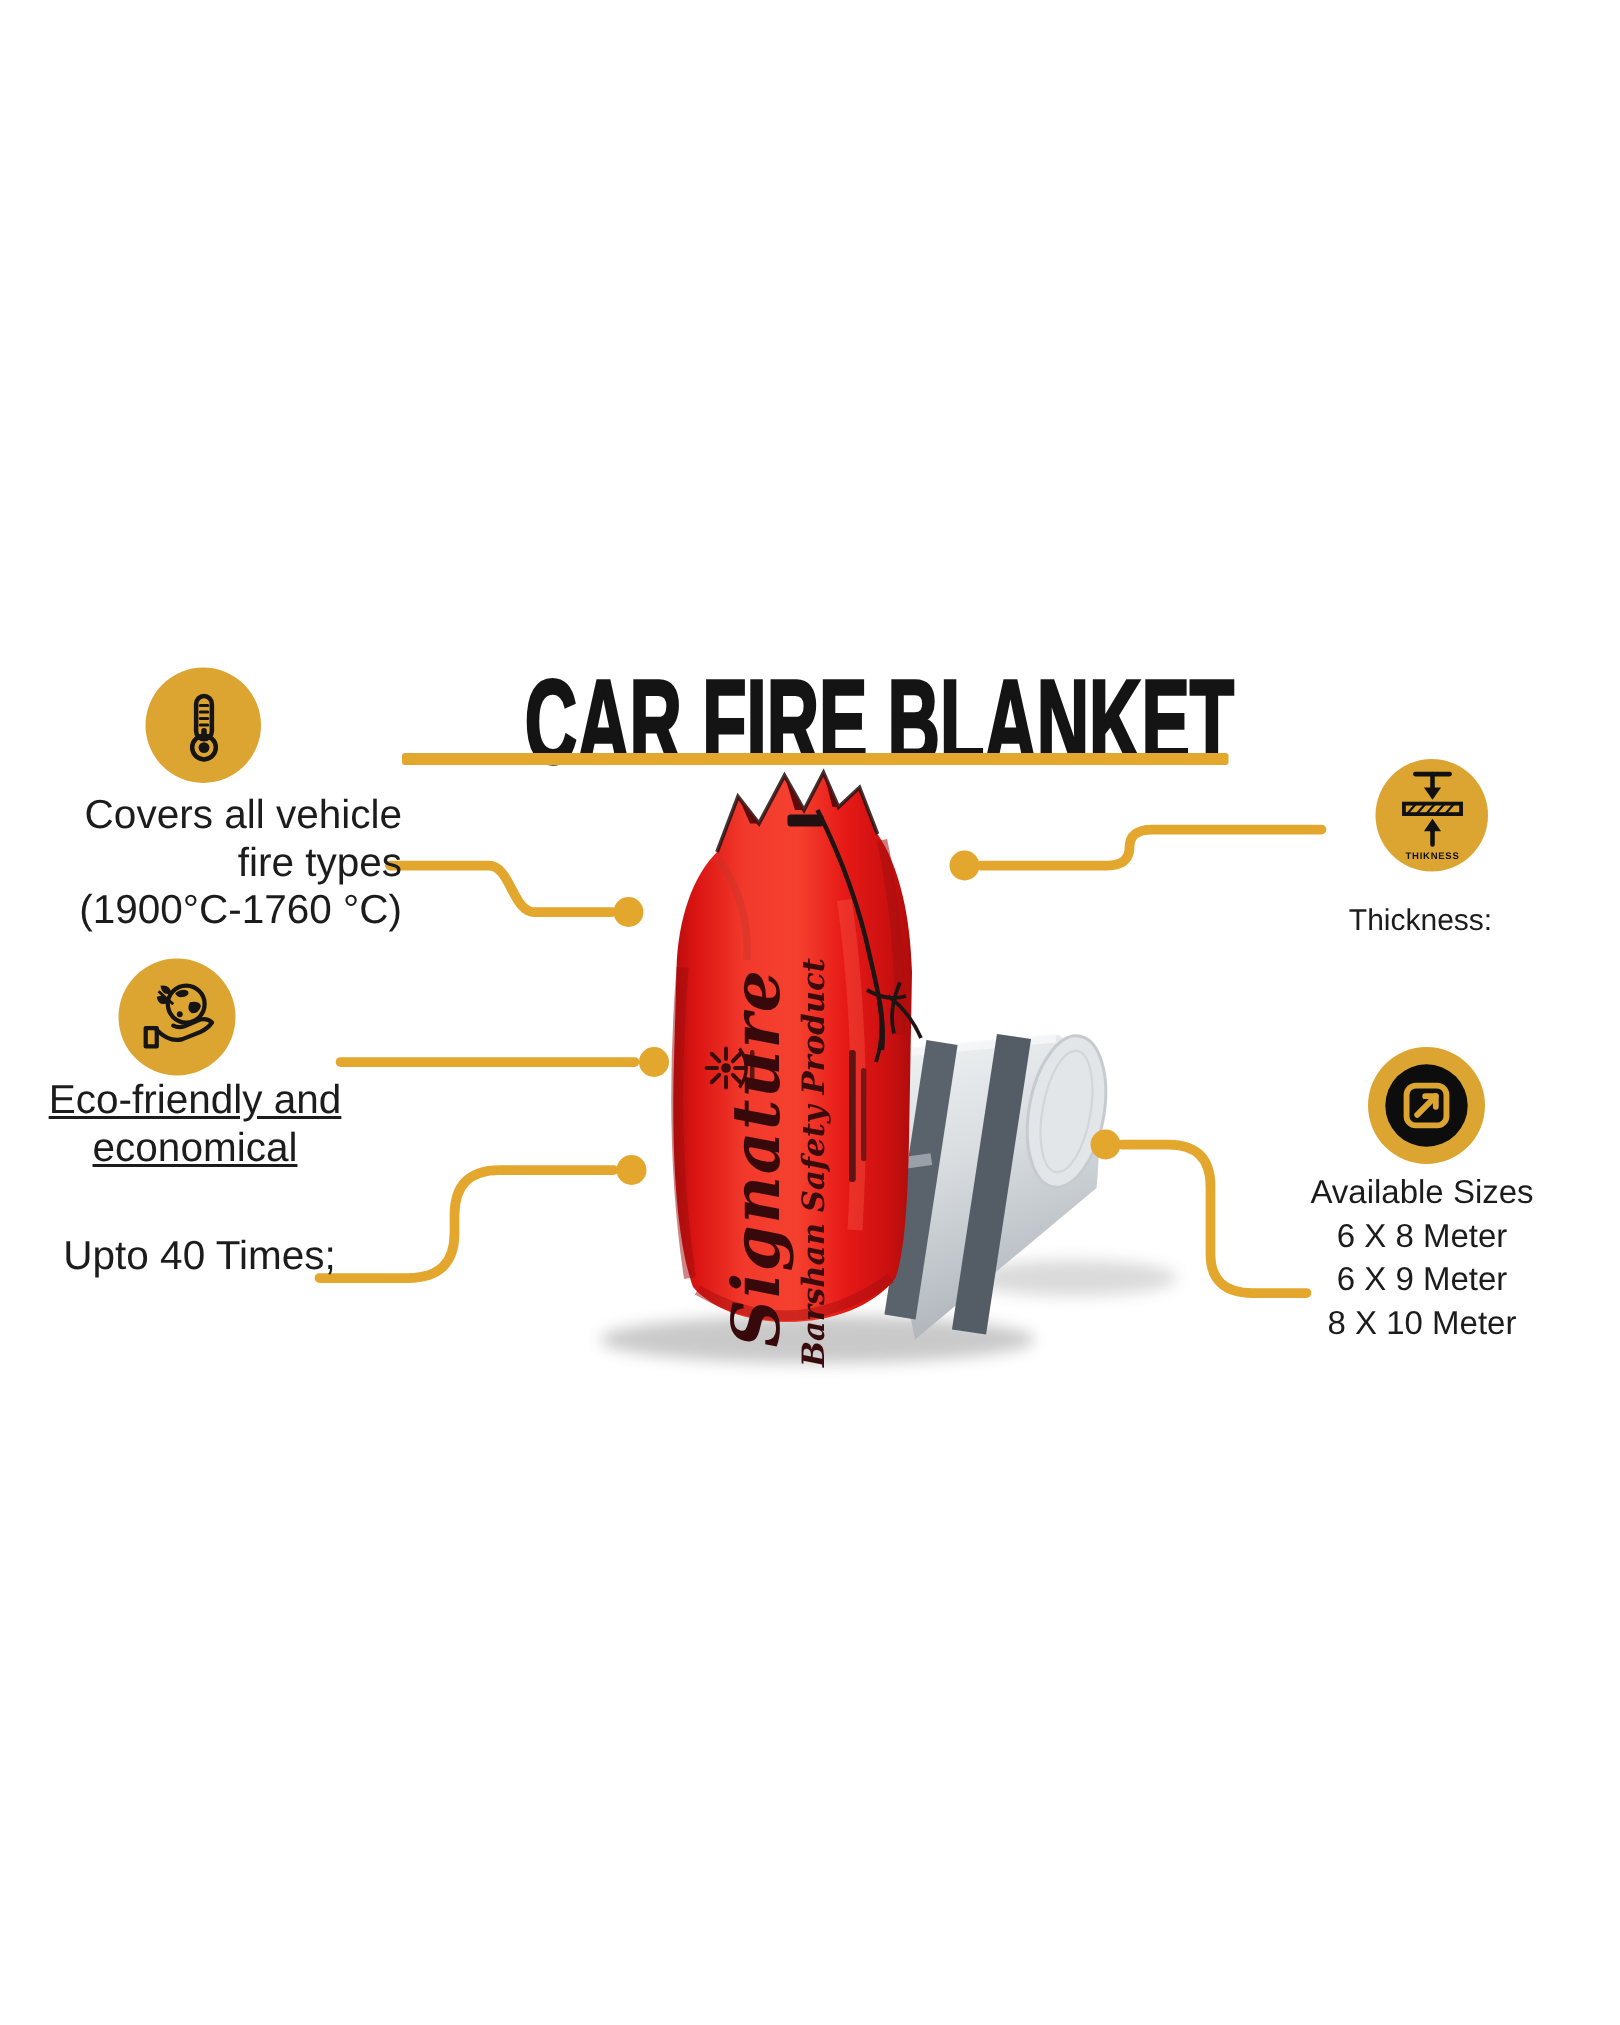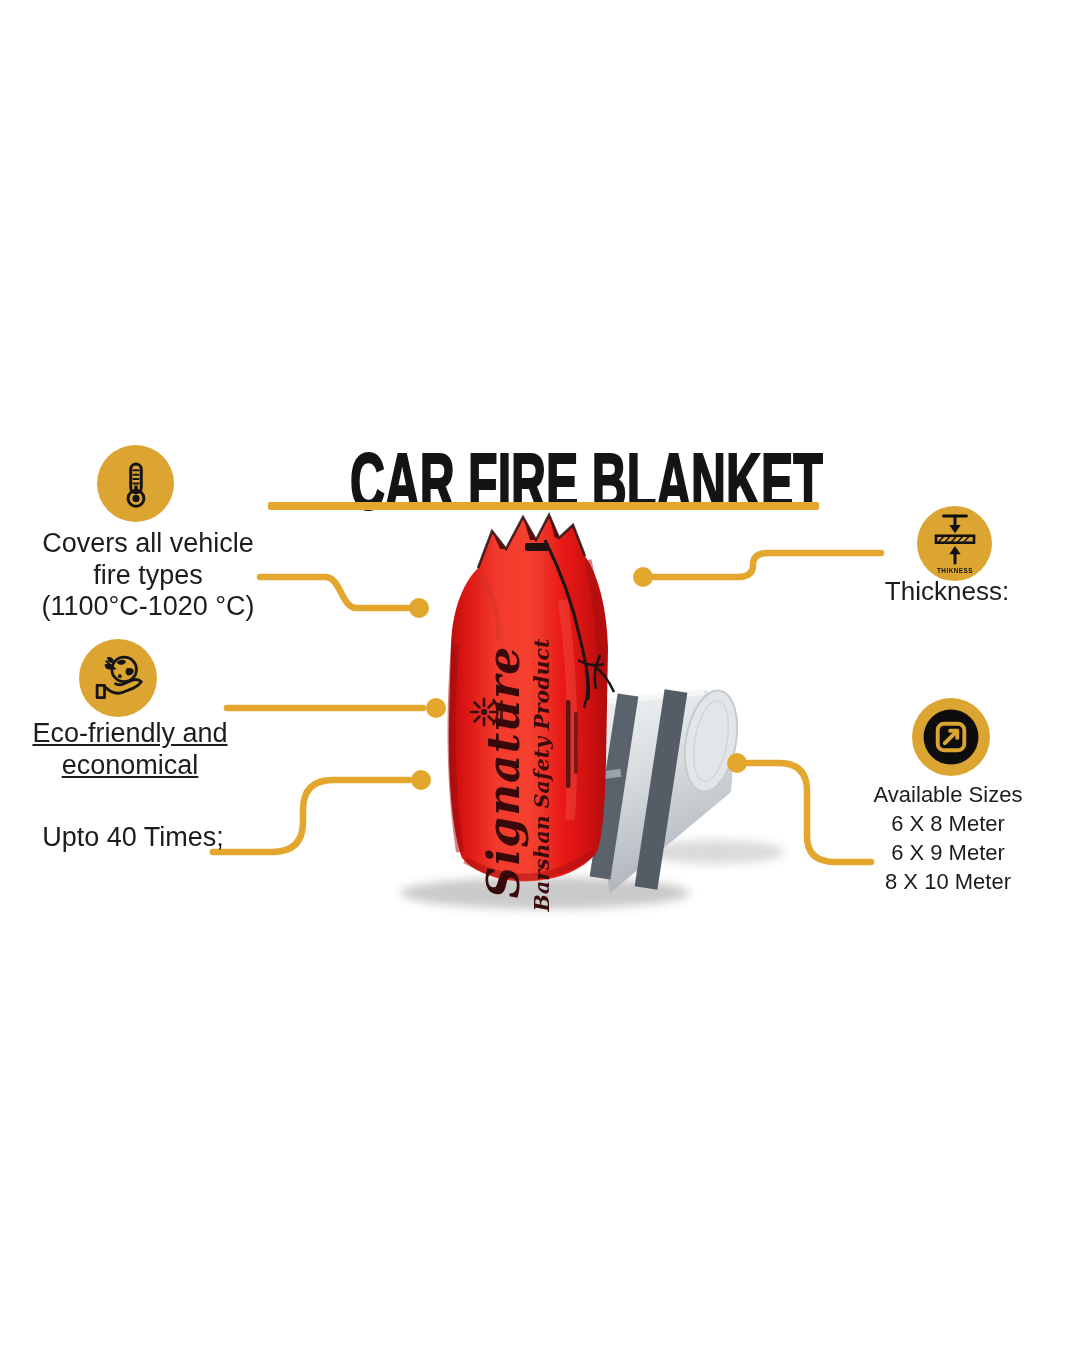--- a/index.html
+++ b/index.html
@@ -15,24 +15,24 @@
     -webkit-text-stroke:2.2px #141414;
     transform:scale(0.62,1.02);transform-origin:center;
   }
   .title-underline{position:absolute;left:268px;top:502px;width:551px;height:8px;background:#E3A72E;border-radius:2px;}
   .icon-circle{position:absolute;border-radius:50%;background:#DCA531;display:flex;align-items:center;justify-content:center;}
   .ic-therm{left:97px;top:445px;width:77px;height:77px;}
   .ic-eco{left:79px;top:639px;width:78px;height:78px;}
   .ic-thick{left:917px;top:506px;width:75px;height:75px;}
   .ic-sizes{left:912px;top:698px;width:78px;height:78px;}
   .t-block{position:absolute;text-align:center;font-size:27px;line-height:31.5px;color:#1c1c1c;}
-  .tb-fire{left:28px;top:528px;width:240px;}
+  .tb-fire{left:28px;top:528px;width:240px;text-align:right;}
   .tb-eco{left:20px;top:718px;width:220px;text-decoration:underline;}
   .tb-reuse{left:30px;top:822px;width:206px;}
-  .tb-thick{left:847px;top:576px;width:200px;font-size:26px;line-height:30.5px;}
+  .tb-thick{left:847px;top:599px;width:200px;font-size:20px;line-height:30.5px;}
   .tb-sizes{left:848px;top:780px;width:200px;font-size:22px;line-height:29px;}
   .t-line{white-space:nowrap;}
 </style>
 </head>
 <body>
 
 <div class="canvas">
 
   <svg class="art" viewBox="0 0 1080 1350" aria-hidden="true">
     <defs>
@@ -198,21 +198,21 @@
         <rect x="14.5" y="14.5" width="15" height="15" rx="3.5"></rect>
         <line x1="18.5" y1="25.5" x2="25.5" y2="18.5"></line>
         <polyline points="21.5,18.5 25.5,18.5 25.5,22.5"></polyline>
       </g>
     </svg>
   </div>
 
   <div class="t-block tb-fire">
     <div class="t-line">Covers all vehicle</div>
     <div class="t-line">fire types</div>
-    <div class="t-line">(1100°C-1020 °C)</div>
+    <div class="t-line">(1900°C-1760 °C)</div>
   </div>
   <div class="t-block tb-eco">
     <div class="t-line">Eco-friendly and</div>
     <div class="t-line">economical</div>
   </div>
   <div class="t-block tb-reuse">
     <div class="t-line">Upto 40 Times;</div>
   </div>
 
   <div class="t-block tb-thick">

